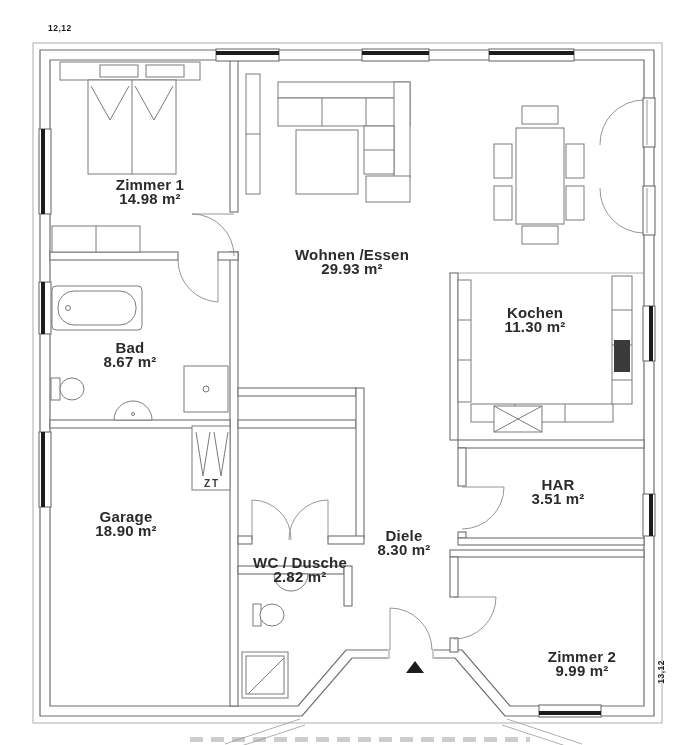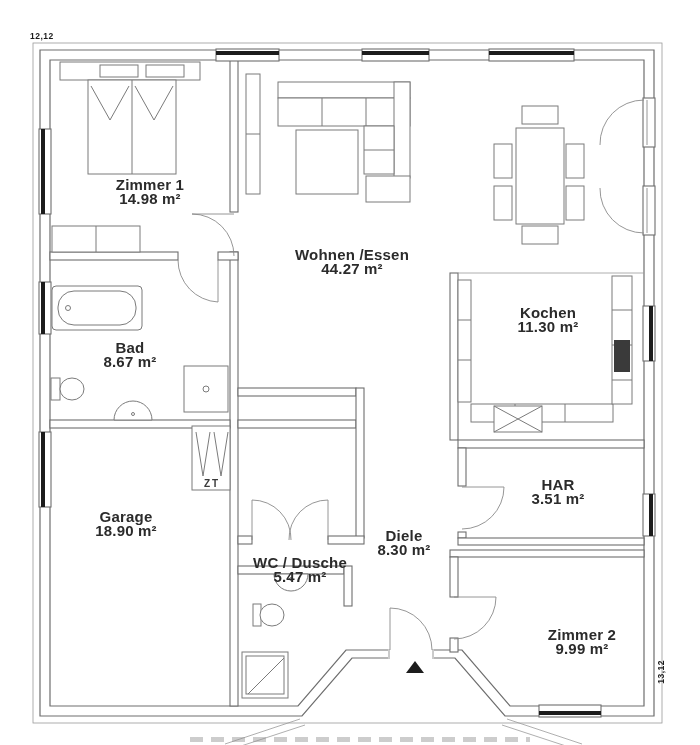--- a/index.html
+++ b/index.html
@@ -228,23 +228,23 @@
       <line class="f" x1="248" y1="694" x2="284" y2="658"></line>
     </g>
   </svg>
 
   <div class="room-label" style="left:150px;top:178px;">
     <div>Zimmer 1</div>
     <div>14.98 m²</div>
   </div>
   <div class="room-label" style="left:352px;top:248px;">
     <div>Wohnen /Essen</div>
-    <div>44.27 m²</div>
-  </div>
-  <div class="room-label" style="left:548px;top:306px;">
+    <div>29.93 m²</div>
+  </div>
+  <div class="room-label" style="left:535px;top:306px;">
     <div>Kochen</div>
     <div>11.30 m²</div>
   </div>
   <div class="room-label" style="left:130px;top:341px;">
     <div>Bad</div>
     <div>8.67 m²</div>
   </div>
   <div class="room-label" style="left:126px;top:510px;">
     <div>Garage</div>
     <div>18.90 m²</div>
@@ -252,26 +252,26 @@
   <div class="room-label" style="left:558px;top:478px;">
     <div>HAR</div>
     <div>3.51 m²</div>
   </div>
   <div class="room-label" style="left:404px;top:529px;">
     <div>Diele</div>
     <div>8.30 m²</div>
   </div>
   <div class="room-label" style="left:300px;top:556px;">
     <div>WC / Dusche</div>
-    <div>5.47 m²</div>
-  </div>
-  <div class="room-label" style="left:582px;top:628px;">
+    <div>2.82 m²</div>
+  </div>
+  <div class="room-label" style="left:582px;top:650px;">
     <div>Zimmer 2</div>
     <div>9.99 m²</div>
   </div>
 
-  <div class="dim" style="left:30px;top:23px;margin-top:8px;">12,12</div>
+  <div class="dim" style="left:48px;top:23px;">12,12</div>
   <div class="dim dim-v" style="left:656px;top:660px;">13,12</div>
 
   <div class="zt-label" style="left:212px;top:478px;">ZT</div>
 
   <div class="caption-strip"></div>
 </div>
 
 </body></html>

